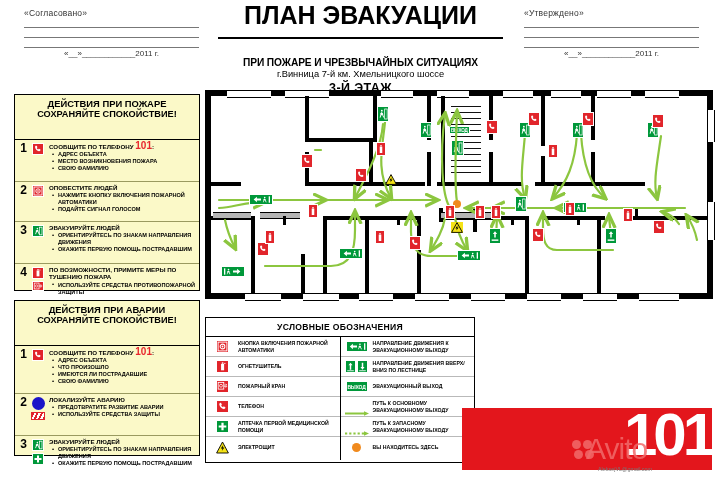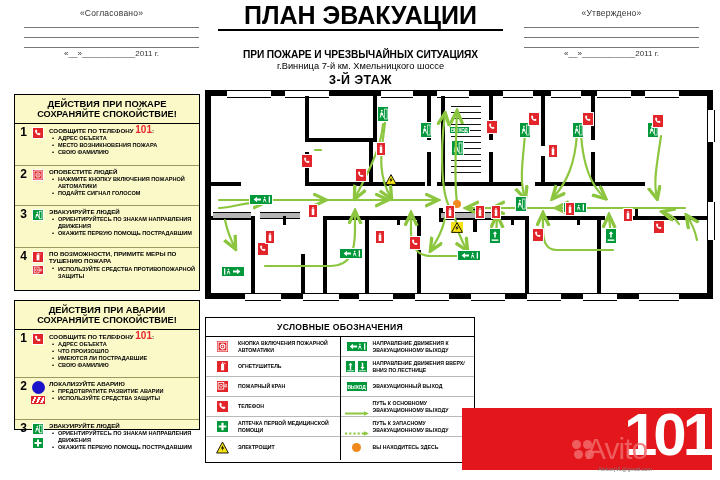--- a/index.html
+++ b/index.html
@@ -3,35 +3,35 @@
 <meta charset="utf-8">
 <style>
   html,body{margin:0;padding:0;background:#ffffff;}
   body{width:720px;height:480px;overflow:hidden;
        font-family:"Liberation Sans","DejaVu Sans",sans-serif;
        position:relative;color:#000;}
   .page{position:absolute;left:0;top:0;width:720px;height:480px;}
 
   
   .approval{position:absolute;font-size:8px;color:#333;}
-  .approval .ttl{text-align:center;font-size:8.5px;color:#333;letter-spacing:.2px;}
+  .approval .ttl{font-size:8.5px;color:#333;letter-spacing:.2px;}
   .approval .ln{border-bottom:1px solid #777;height:9px;}
   .approval .dateline{font-size:8px;text-align:center;margin-top:1px;color:#333;}
 
   
   .title-wrap{position:absolute;left:218px;top:2px;width:285px;text-align:center;}
   .title-main{font-size:25px;font-weight:bold;letter-spacing:0px;line-height:27px;
-              border-bottom:2px solid #000;padding-bottom:0px;}
+              border-bottom:2px solid #000;padding-bottom:8px;}
   .title-sub1{font-size:10.2px;font-weight:bold;margin-top:18px;letter-spacing:-0.1px;}
   .title-sub2{font-size:9.3px;margin-top:1px;}
   .title-sub3{font-size:12.5px;font-weight:bold;margin-top:2px;letter-spacing:.4px;}
 
   
   .panel{position:absolute;background:#fbf9c8;border:1.5px solid #000;box-sizing:border-box;}
-  .panel-head{text-align:center;font-weight:bold;padding:3px 2px 3px;
+  .panel-head{text-align:center;font-weight:bold;padding:3px 2px 19px;
               border-bottom:1.2px solid #000;line-height:11px;}
   .panel-head .h1{font-size:9.4px;}
   .panel-head .h2{font-size:9.2px;}
   .step{display:flex;border-bottom:1px solid #9a9a60;padding:2px 2px 2px 2px;box-sizing:border-box;}
   .step:last-child{border-bottom:none;}
   .step-num{width:13px;font-size:12px;font-weight:bold;text-align:center;flex:0 0 13px;
             line-height:13px;}
   .step-ico{width:16px;flex:0 0 16px;display:flex;flex-direction:column;align-items:center;gap:2px;
             padding-top:1px;}
   .step-body{flex:1;padding-left:3px;}
@@ -215,21 +215,21 @@
       </div>
       <div class="step-body">
         <div class="step-title">ПО ВОЗМОЖНОСТИ, ПРИМИТЕ МЕРЫ ПО ТУШЕНИЮ ПОЖАРА</div>
         <ul class="bul">
           <li>ИСПОЛЬЗУЙТЕ СРЕДСТВА ПРОТИВОПОЖАРНОЙ ЗАЩИТЫ</li>
         </ul>
       </div>
     </div>
   </div>
 
-  <div class="panel" style="left:14px;top:300px;width:186px;height:130px;">
+  <div class="panel" style="left:14px;top:300px;width:186px;height:156px;">
     <div class="panel-head">
       <div class="h1">ДЕЙСТВИЯ ПРИ АВАРИИ</div>
       <div class="h2">СОХРАНЯЙТЕ СПОКОЙСТВИЕ!</div>
     </div>
 
     <div class="step" style="height:48px;">
       <div class="step-num">1</div>
       <div class="step-ico">
         <span class="ic ic-red">
           <svg viewBox="0 0 12 12">

